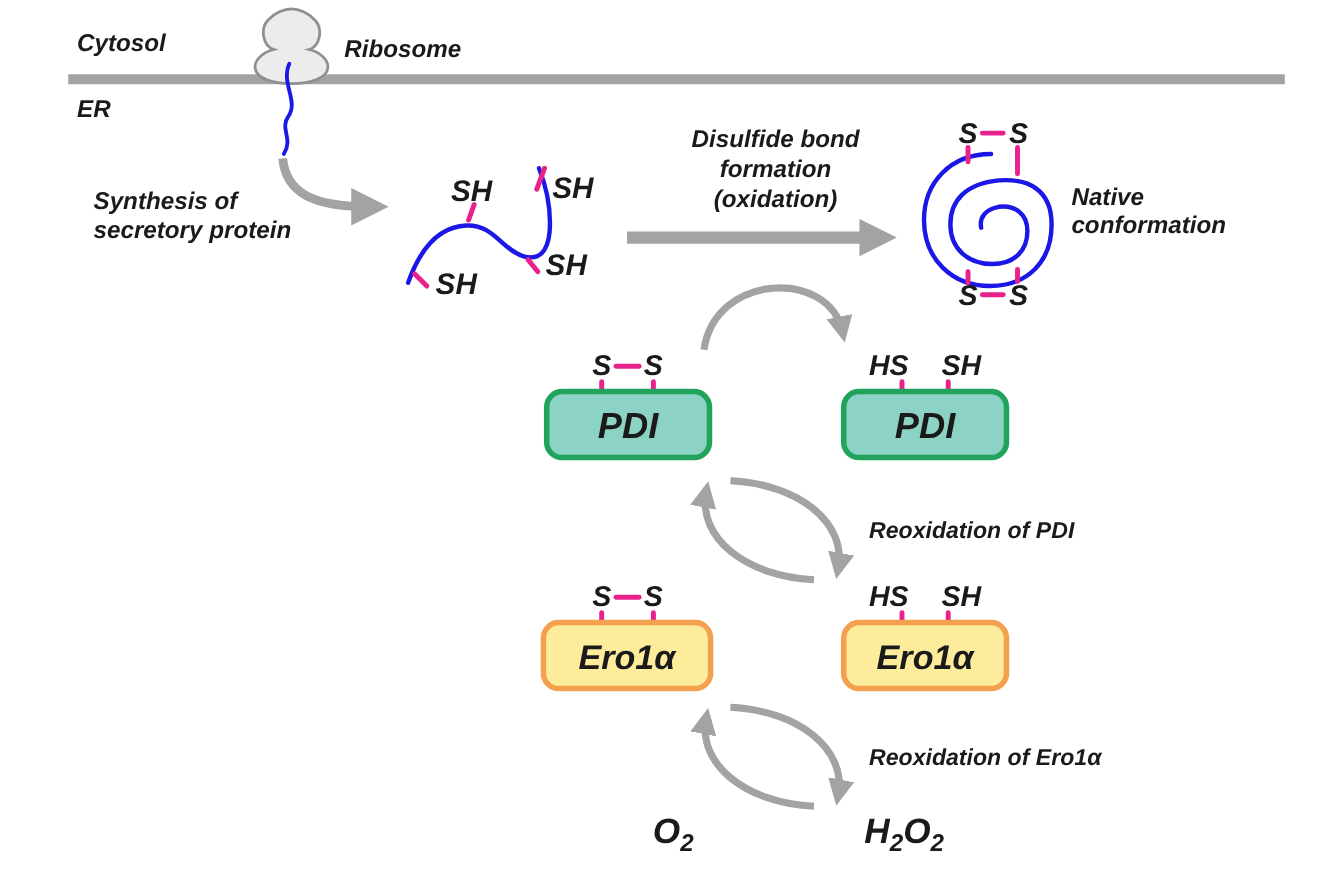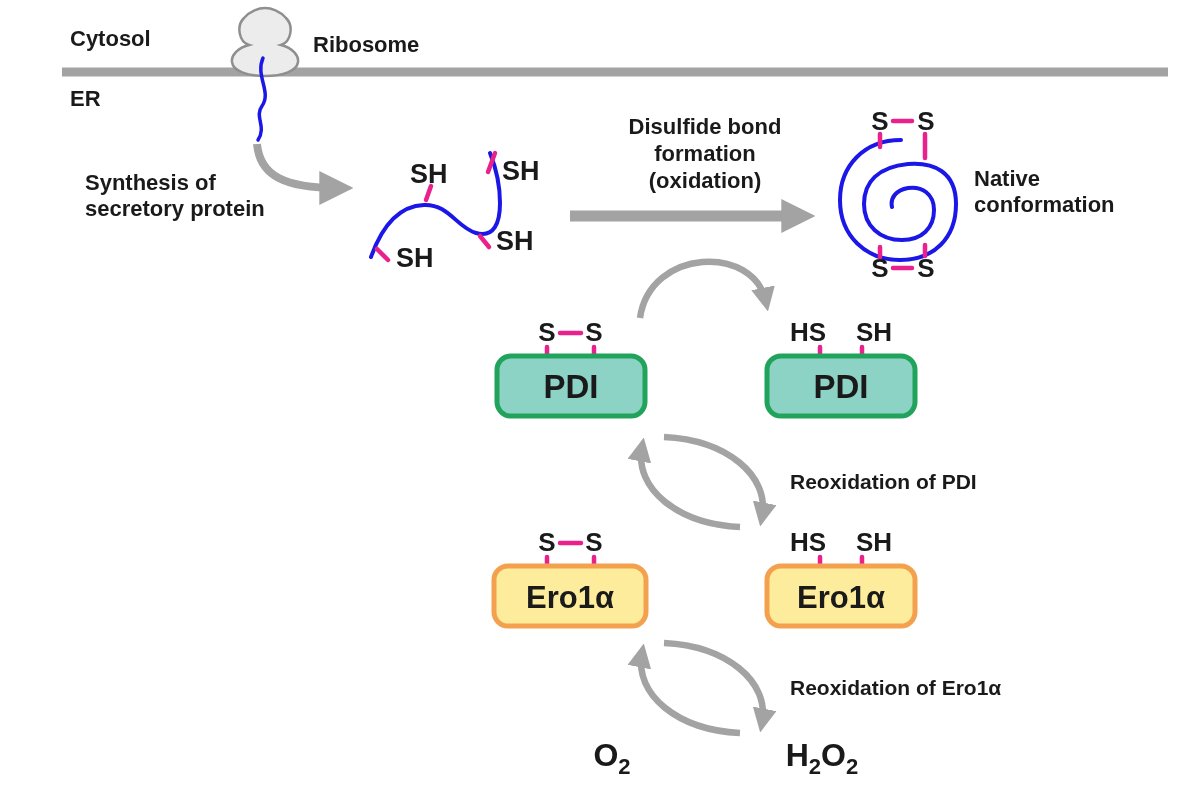--- a/index.html
+++ b/index.html
@@ -1,16 +1,16 @@
 <!DOCTYPE html>
 <html><head>
 <meta charset="utf-8">
 <style>
   html,body { margin:0; padding:0; background:#ffffff; }
-  .canvas { width:1200px; height:799px; position:relative; }
+  .canvas { width:1200px; height:799px; position:relative;font-style:italic; }
   svg { display:block; }
   text {
     font-family: "Liberation Sans", "DejaVu Sans", sans-serif;
     font-weight: 700;
     fill: #1a1a1a;
   }
   .t21 { font-size:21px; }
   .t22 { font-size:22px; }
   .t26 { font-size:26px; }
   .t27 { font-size:27px; }

